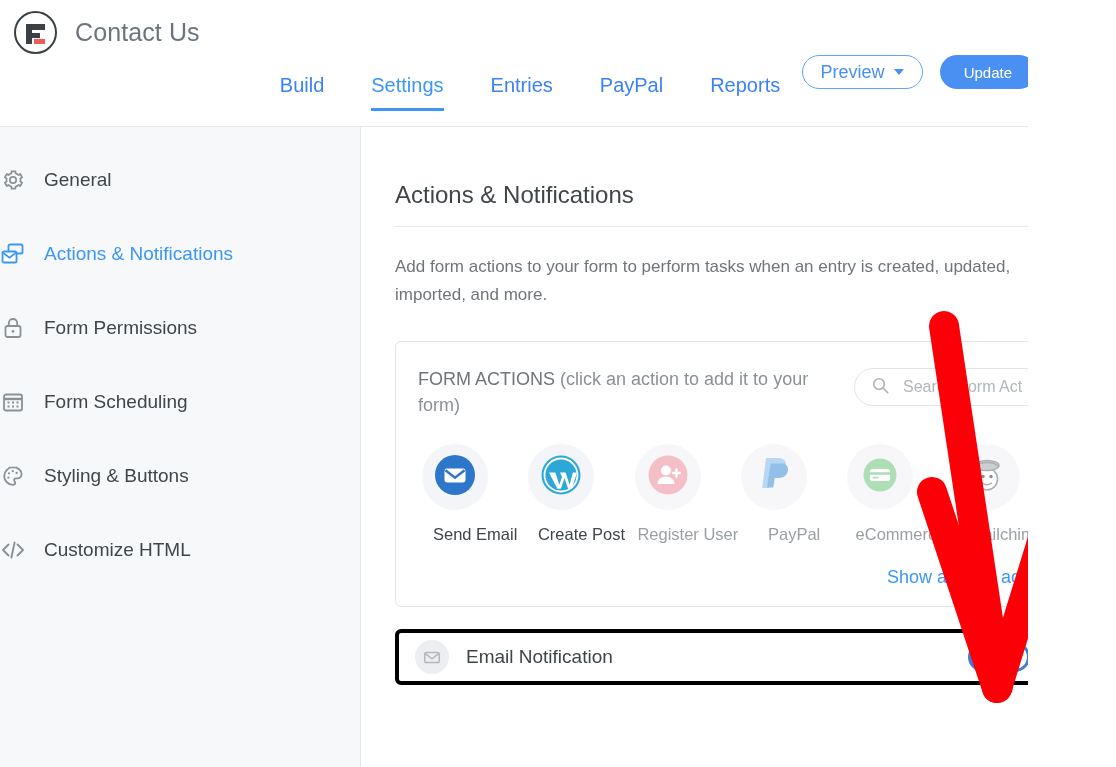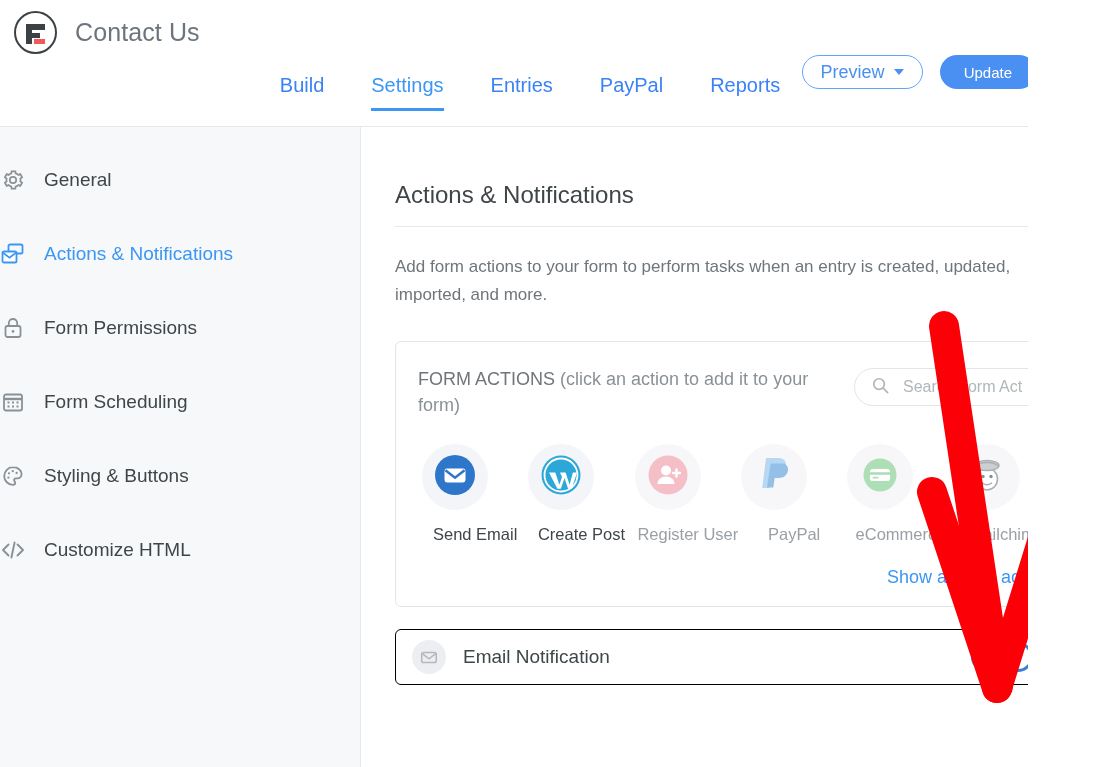--- a/index.html
+++ b/index.html
@@ -318,21 +318,21 @@
   }
   .show-all a {
     color: #3b97f3;
     text-decoration: none;
     font-size: 18px;
     cursor: pointer;
   }
 
   .notif-row {
     margin-top: 22px;
-    border: 1px solid #000000;
+    border: 4px solid #000000;
     border-radius: 6px;
     height: 56px;
     display: flex;
     align-items: center;
     padding: 0 18px 0 16px;
     box-sizing: border-box;
     background: #fff;
   }
   .notif-icon {
     width: 34px; height: 34px;

